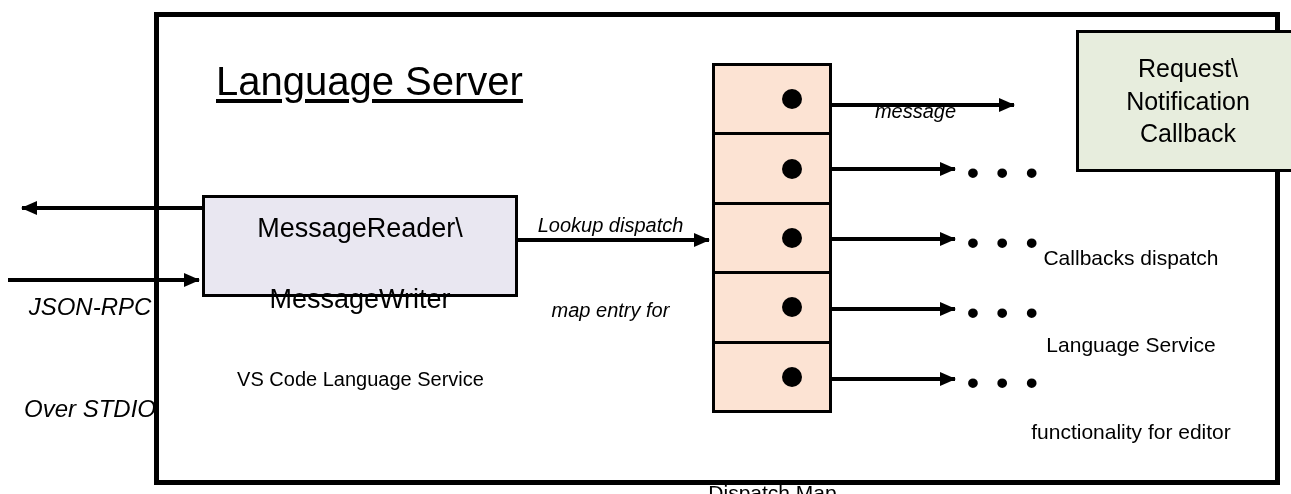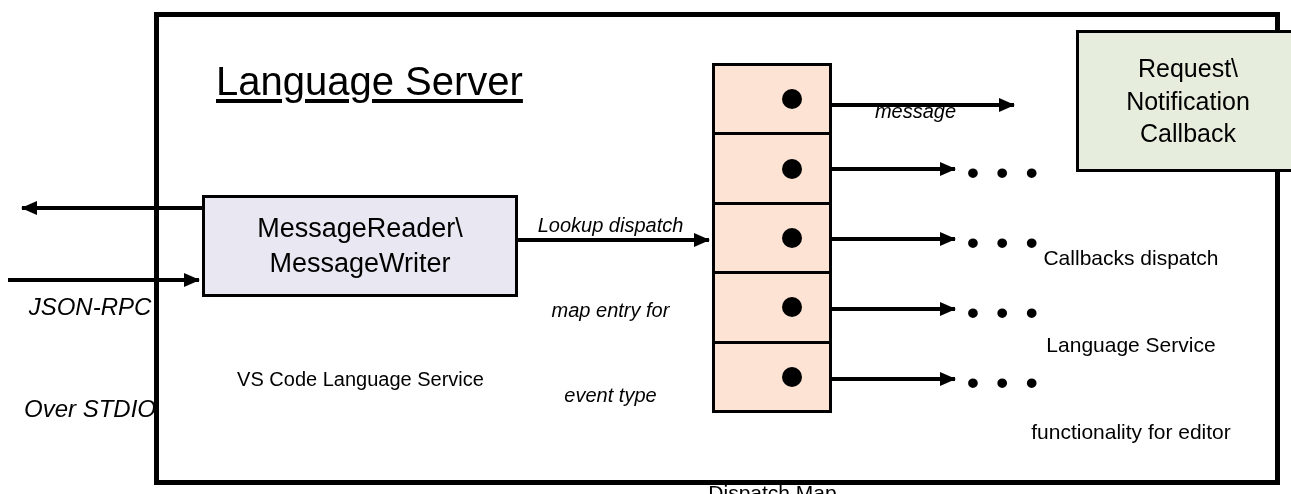--- a/index.html
+++ b/index.html
@@ -56,20 +56,21 @@
     border: 3px solid #000000;
     box-sizing: border-box;
     display: flex;
     flex-direction: column;
     align-items: center;
     justify-content: center;
   }
   #box-message-reader .line {
     font-size: 27px;
     line-height: 1.28;
+    margin-top: 36px;
   }
   #caption-message-reader {
     left: 188px;
     top: 308px;
     width: 345px;
     font-size: 20px;
     line-height: 1.42;
   }
   
   #dispatch-map {
@@ -258,21 +259,20 @@
   </div>
 
   <div class="txt edge-label" id="label-json-rpc">
     <div>JSON-RPC</div>
     <div>Over STDIO</div>
   </div>
 
   <div class="txt edge-label" id="label-lookup">
     <div>Lookup dispatch</div>
     <div>map entry for</div>
-    <div>event type</div>
   </div>
 
   <div class="txt edge-label" id="label-dispatches">
     <div>message</div>
   </div>
 
   <div class="ellipsis" style="left:967px; top:155px;">• • •</div>
   <div class="ellipsis" style="left:967px; top:225px;">• • •</div>
   <div class="ellipsis" style="left:967px; top:295px;">• • •</div>
   <div class="ellipsis" style="left:967px; top:365px;">• • •</div>

